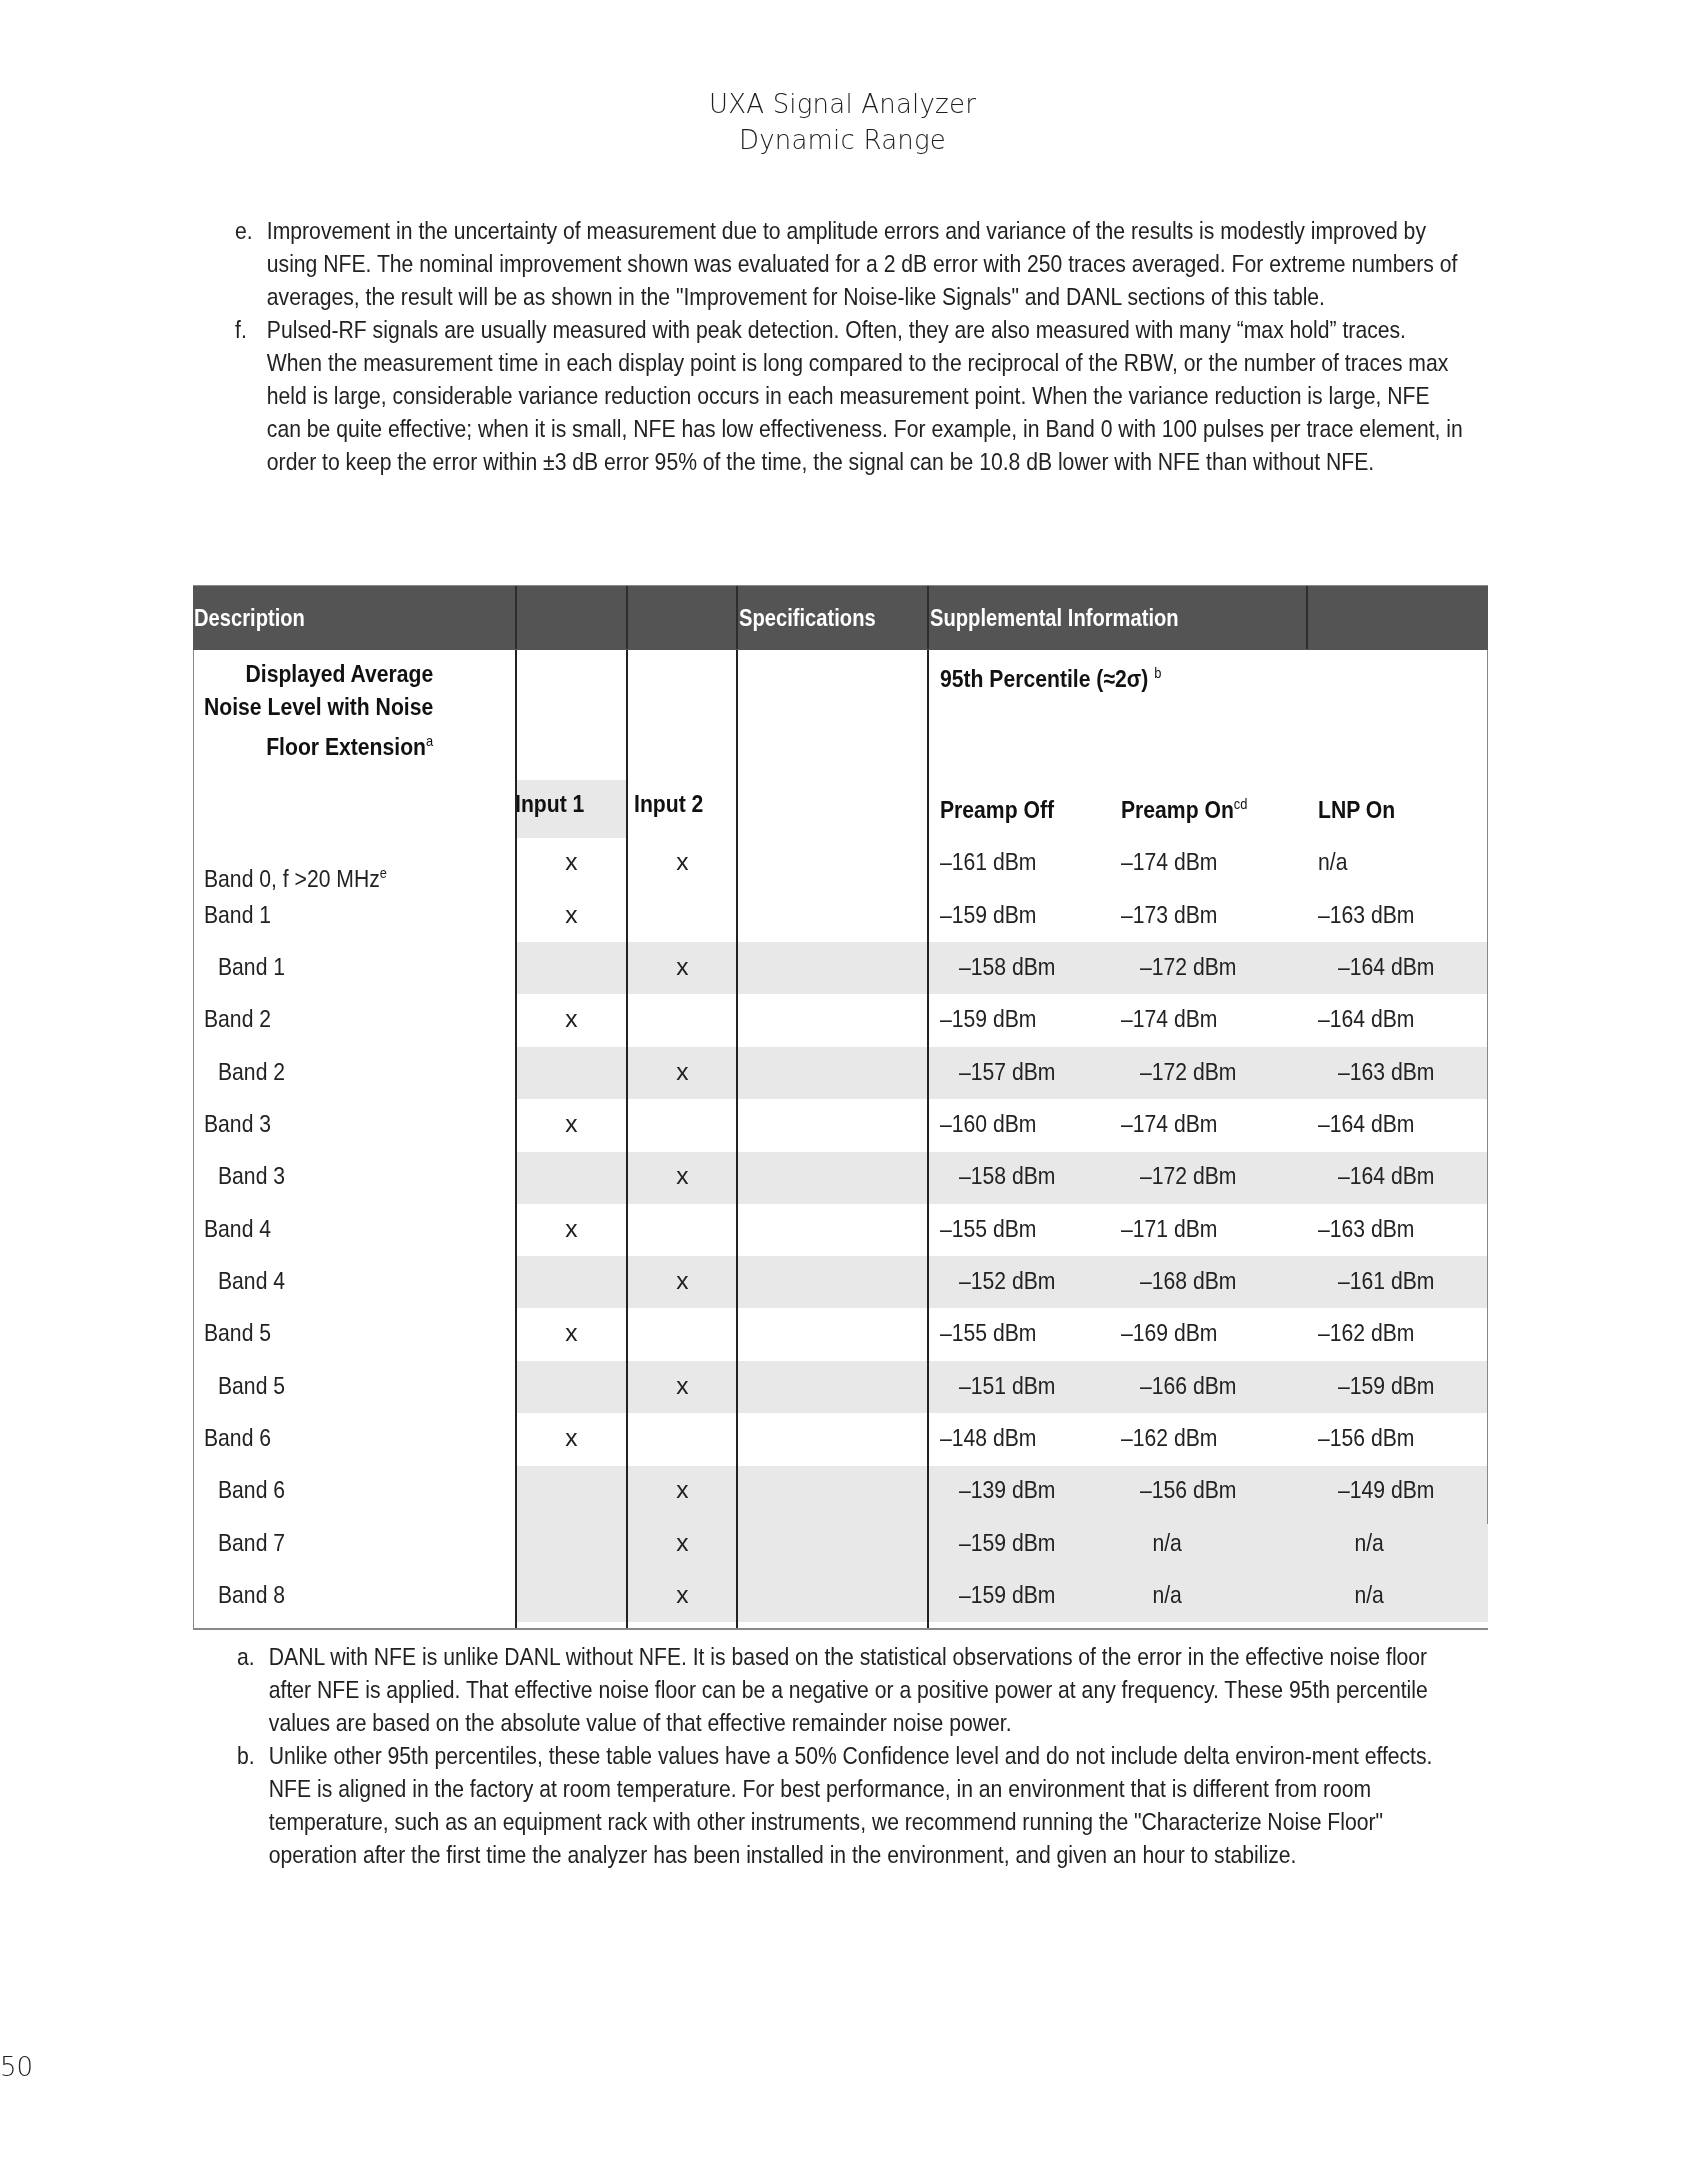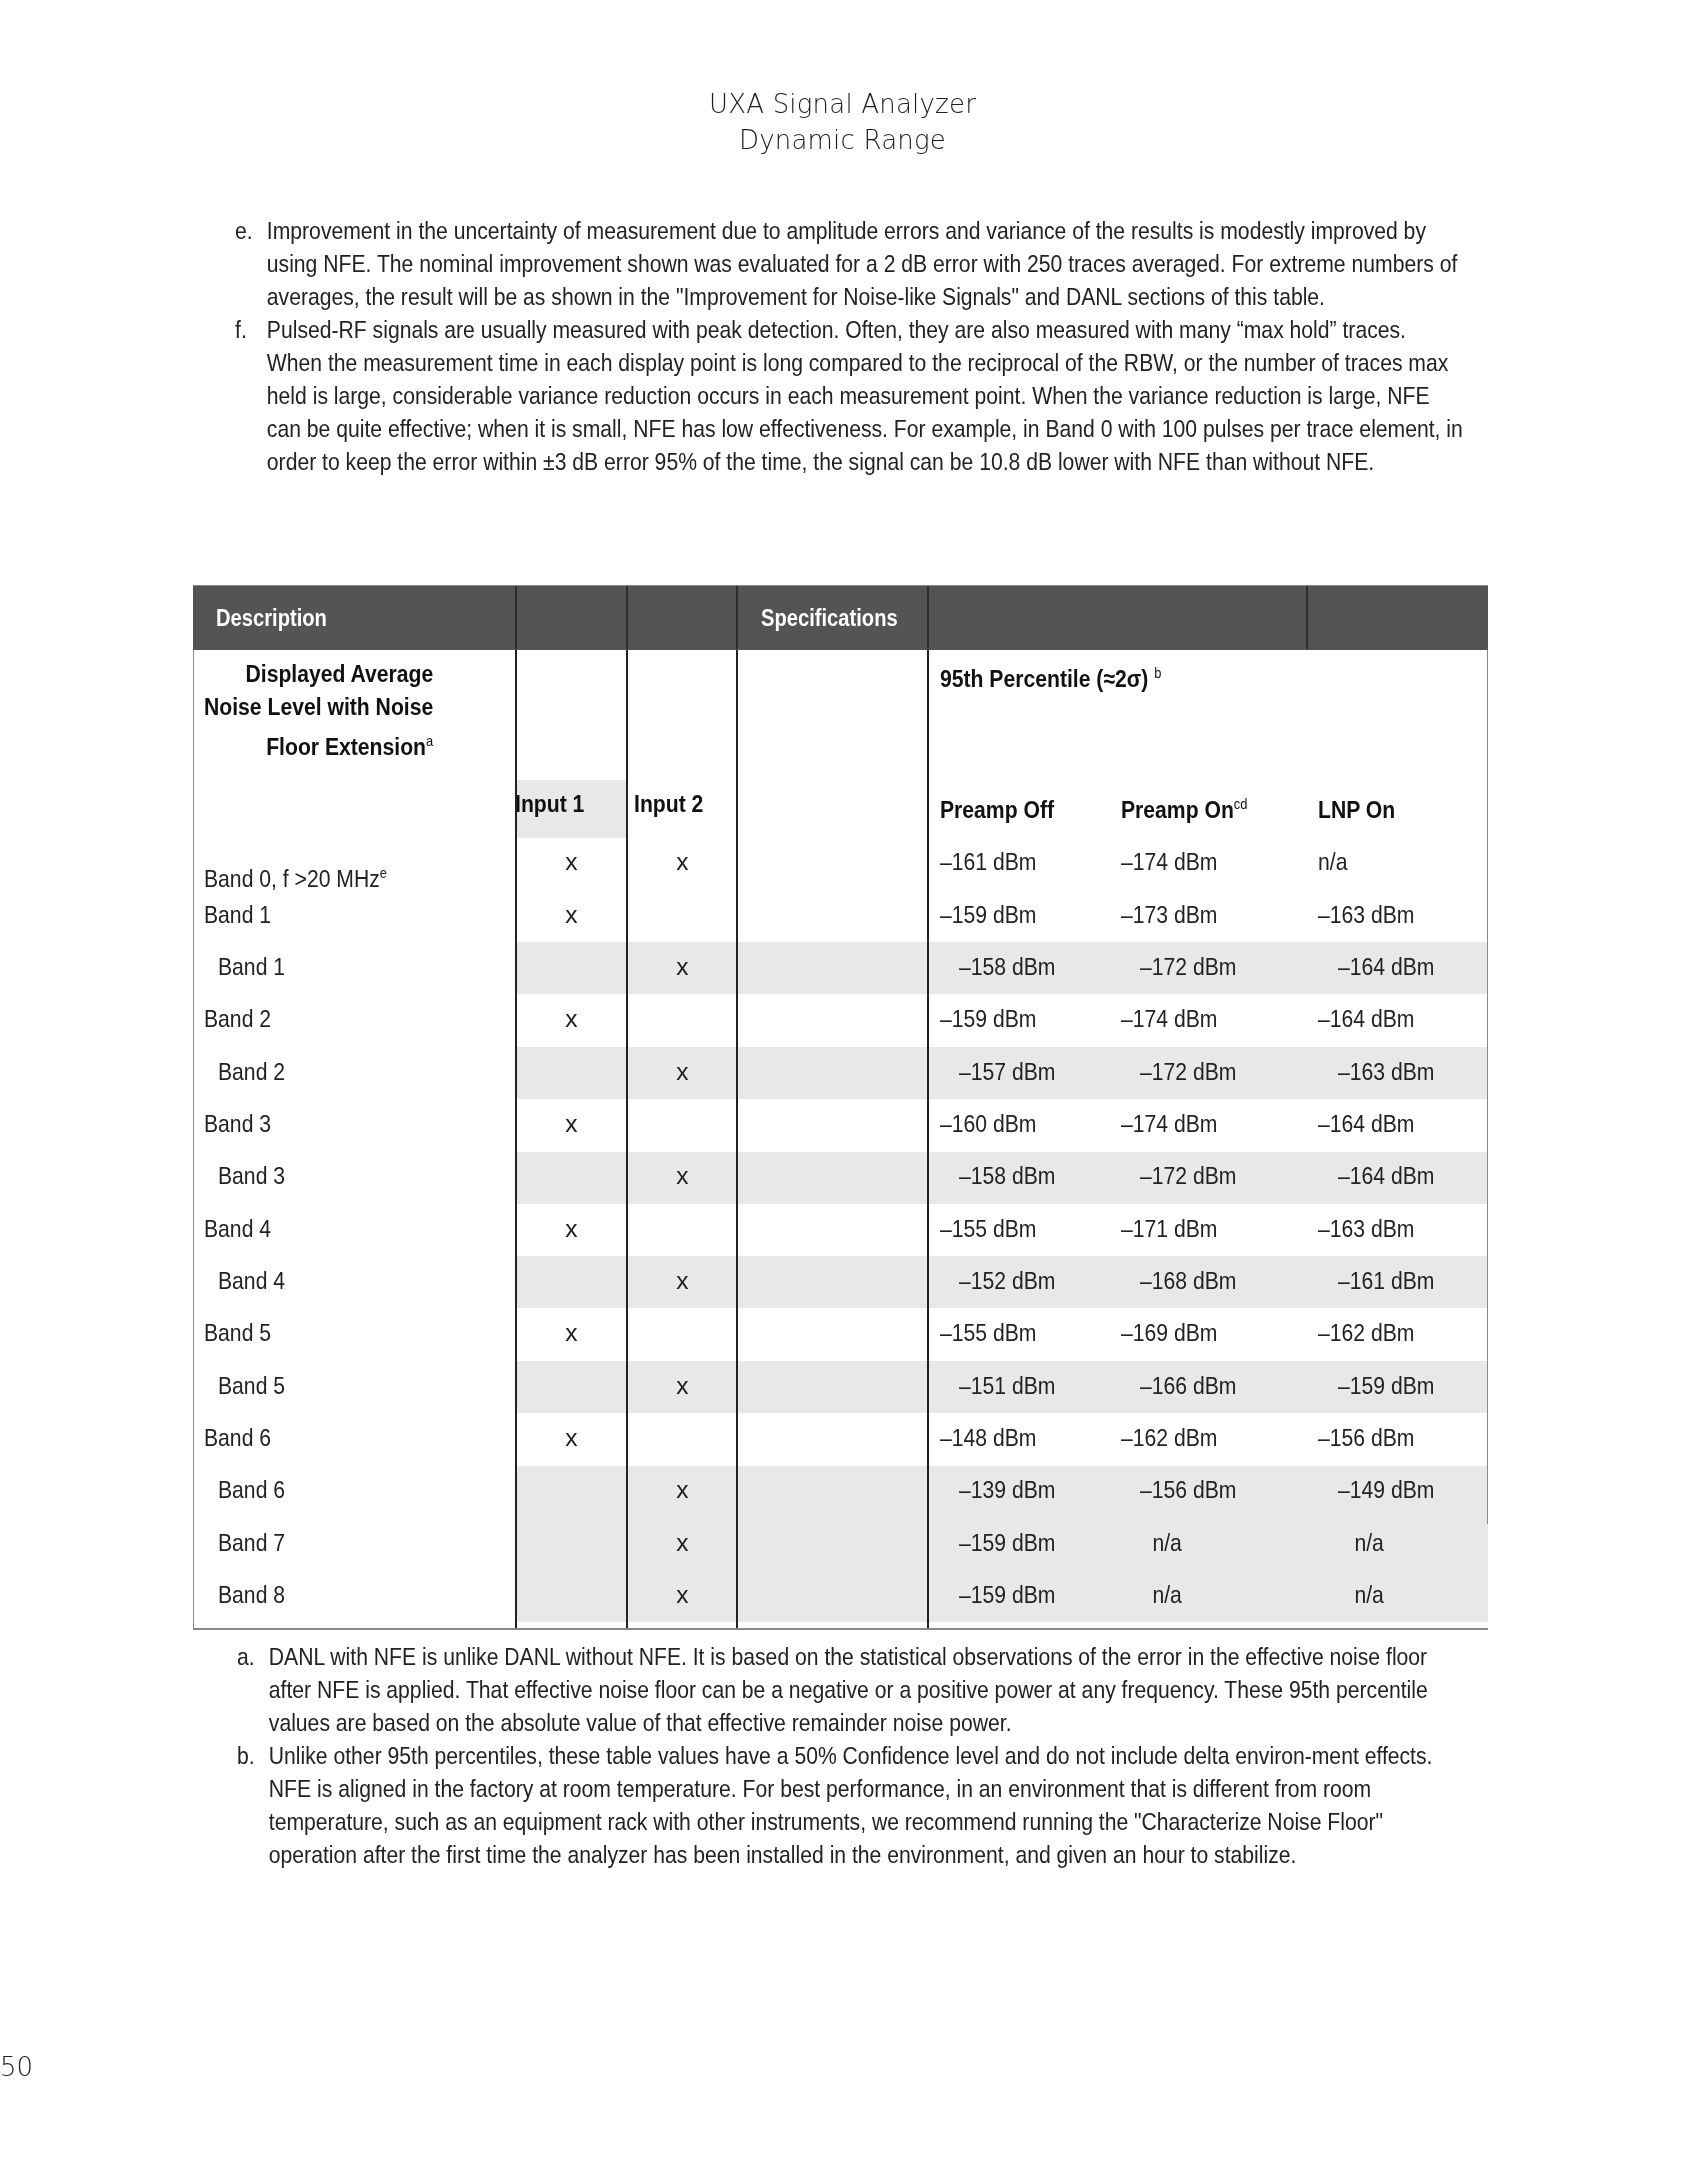--- a/index.html
+++ b/index.html
@@ -9,21 +9,21 @@
   .page-header { position: absolute; left: 0; top: 86px; width: 1685px; text-align: center; }
   .page-header div { font-family: "DejaVu Sans", sans-serif; font-size: 26px; font-weight: 300; line-height: 36px; color: #1e1e1e; letter-spacing: 0.2px; }
 
   .notes-top { position: absolute; left: 235px; top: 214px; width: 1229px; }
   .note { display: flex; font-family: "Liberation Sans", sans-serif; font-size: 24.6px; line-height: 33px; color: #222; transform-origin: left top; transform: scaleX(0.86); width: 1429px; }
   .note .lbl { width: 37px; flex: 0 0 37px; }
   .note .txt { flex: 1; }
 
   .tbl { position: absolute; left: 193px; top: 585px; width: 1295px; }
   .hdr { position: relative; height: 65px; background: #545454; border-top: 1.8px solid #888; }
-  .hdr .hcell { position: absolute; top: 0; height: 63px; color: #fff; font-weight: bold; font-size: 24px; line-height: 63px; padding-left: 23px; transform-origin: left center; }
+  .hdr .hcell { position: absolute; top: 0; height: 63px; color: #fff; font-weight: bold; font-size: 24px; line-height: 63px; padding-left: 1px; transform-origin: left center; }
   .hdr .hcell span { display: inline-block; transform: scaleX(0.84); transform-origin: left center; }
   .hdr .vsep { position: absolute; top: 0; height: 63px; width: 1.8px; background: #2d2d2d; }
 
   .body { position: relative; height: 980px; }
   .vline { position: absolute; top: 0; width: 1.8px; background: #222; }
   .shade { position: absolute; background: #e8e8e8; }
   .cell { position: absolute; font-size: 24.6px; color: #222; white-space: nowrap; }
   .cell span.sx { display: inline-block; transform: scaleX(0.86); transform-origin: left center; }
   .bold { font-weight: bold; color: #111; text-align: right; }
   .c { text-align: center; }
@@ -55,20 +55,21 @@
 <div class="tbl">
   <div class="hdr">
     <div class="hcell" style="left:0;width:322px"><span>Description</span></div>
     <div class="vsep" style="left:322px"></div>
     <div class="hcell" style="left:324px;width:109px"><span></span></div>
     <div class="vsep" style="left:433px"></div>
     <div class="hcell" style="left:435px;width:109px"><span></span></div>
     <div class="vsep" style="left:543px"></div>
     <div class="hcell" style="left:545px;width:189px"><span>Specifications</span></div>
     <div class="vsep" style="left:734px"></div>
+    <div class="hcell" style="left:736px;width:377px"><span>Supplemental Information</span></div>
     <div class="vsep" style="left:1113px"></div>
     <div class="hcell" style="left:1115px;width:180px"><span></span></div>
   </div>
 
   <div class="body" id="tbody">
 
     <div class="shade" style="left:324px;top:130px;width:109px;height:58px"></div>
 
     <div class="cell bold" style="left:11.4px;top:7px;line-height:33px">
       <span class="sx" style="display:block">Displayed Average</span>

